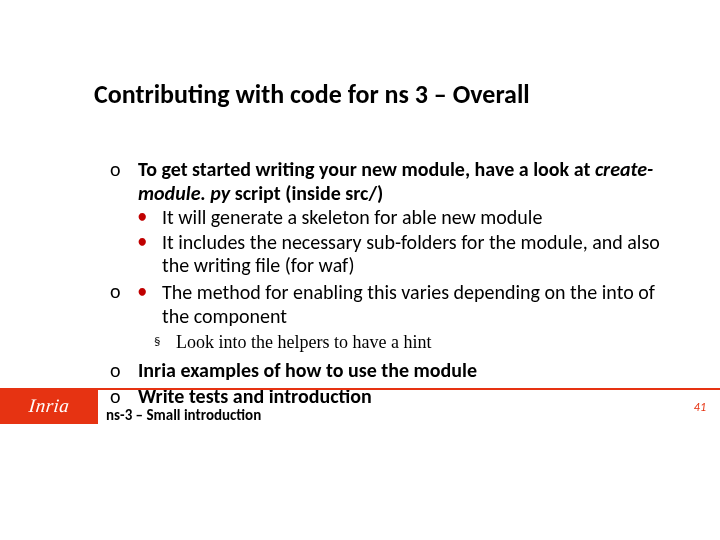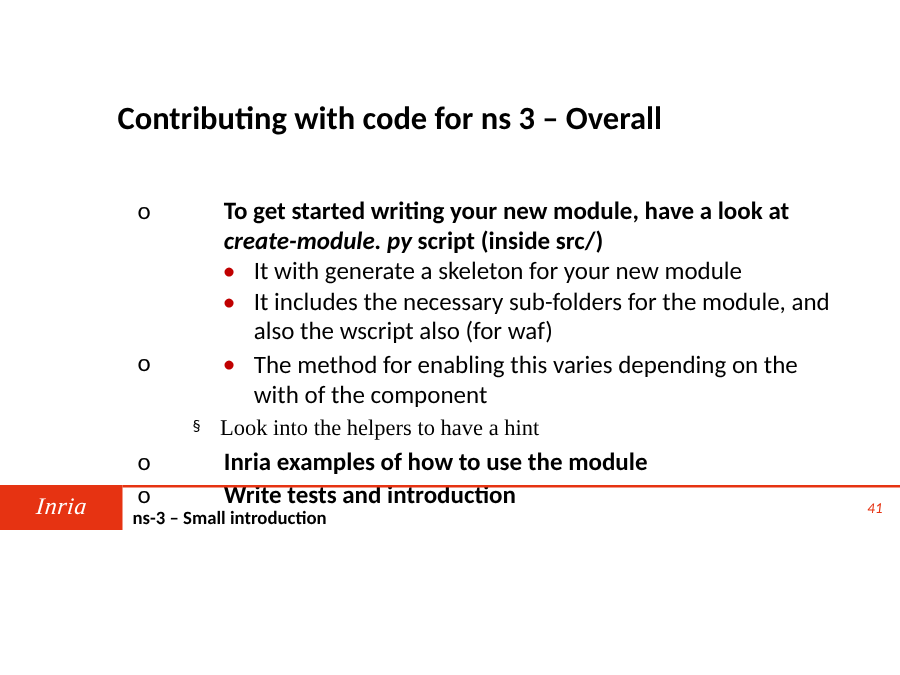--- a/index.html
+++ b/index.html
@@ -2,21 +2,21 @@
 <html><head>
 <meta charset="utf-8">
 <style>
   * { margin: 0; padding: 0; box-sizing: border-box; }
   html, body { width: 720px; height: 540px; font-family: Calibri, "Segoe UI", Arial, sans-serif; background: #fff; color: #000; overflow: hidden; }
   .slide { position: relative; width: 720px; height: 424px; padding-left: 38px; }
   .title { position: absolute; top: 78px; left: 94px; font-size: 26px; font-weight: 700; color: #000; }
   .content { position: absolute; top: 158px; left: 110px; width: 560px; font-size: 20px; line-height: 1.18; }
   .o-item { display: flex; margin-bottom: 2px; }
   .o-bullet { width: 28px; flex-shrink: 0; }
-  .o-body { flex: 1; margin-left: 41px; }
+  .o-body { flex: 1; }
   .bold { font-weight: 700; }
   .italic { font-style: italic; }
   .dot-item { display: flex; margin-top: 1px; }
   .dot-bullet { width: 24px; flex-shrink: 0; color: #c00000; font-size: 17px; line-height: 1.35; font-weight: bold; }
   .dot-body { flex: 1; }
   .sq-item { display: flex; margin-top: 4px; margin-left: 44px; font-size: 18px; }
   .sq-bullet { width: 22px; flex-shrink: 0; font-size: 13px; line-height: 1.6; }
   .sq-body { flex: 1; font-family: Liberation Serif, serif; }
   .gap-top { margin-top: 6px; }
   .footer { position: absolute; bottom: 0; left: 0; width: 720px; height: 36px; display: flex; align-items: center; }
@@ -37,35 +37,35 @@
   <div class="content">
 
     <div class="o-item">
       <div class="o-bullet">o</div>
       <div class="o-body">
         <div>
           <span class="bold">To get started writing your new module, have a look at </span><span class="bold italic">create-module. py</span><span class="bold"> script (inside src/)</span>
         </div>
         <div class="dot-item">
           <div class="dot-bullet">•</div>
-          <div class="dot-body">It with generate a skeleton for your new module</div>
+          <div class="dot-body">It will generate a skeleton for able new module</div>
         </div>
         <div class="dot-item">
           <div class="dot-bullet">•</div>
-          <div class="dot-body">It includes the necessary sub-folders for the module, and also the wscript also (for waf)</div>
+          <div class="dot-body">It includes the necessary sub-folders for the module, and also the writing file (for waf)</div>
         </div>
       </div>
     </div>
 
     <div class="o-item">
       <div class="o-bullet">o</div>
       <div class="o-body">
         <div class="dot-item">
           <div class="dot-bullet">•</div>
-          <div class="dot-body">The method for enabling this varies depending on the with of the component</div>
+          <div class="dot-body">The method for enabling this varies depending on the into of the component</div>
         </div>
       </div>
     </div>
 
     <div class="sq-item">
       <div class="sq-bullet">§</div>
       <div class="sq-body">Look into the helpers to have a hint</div>
     </div>
 
     <div class="o-item gap-top">

